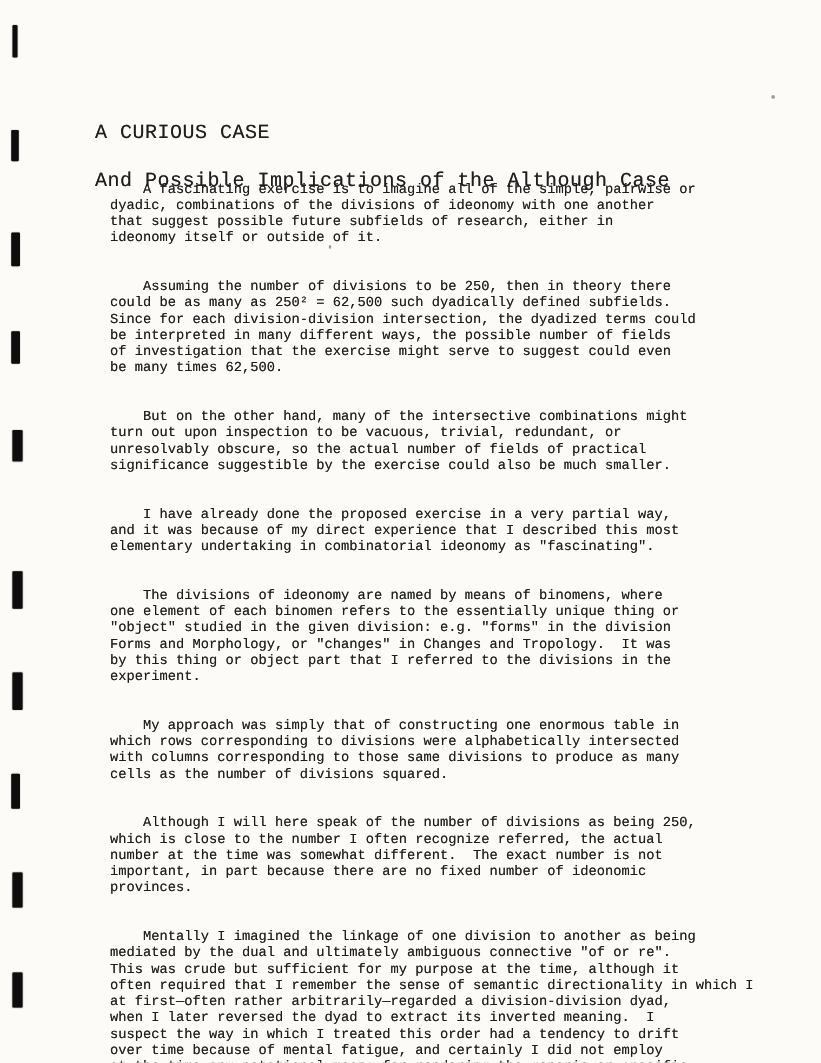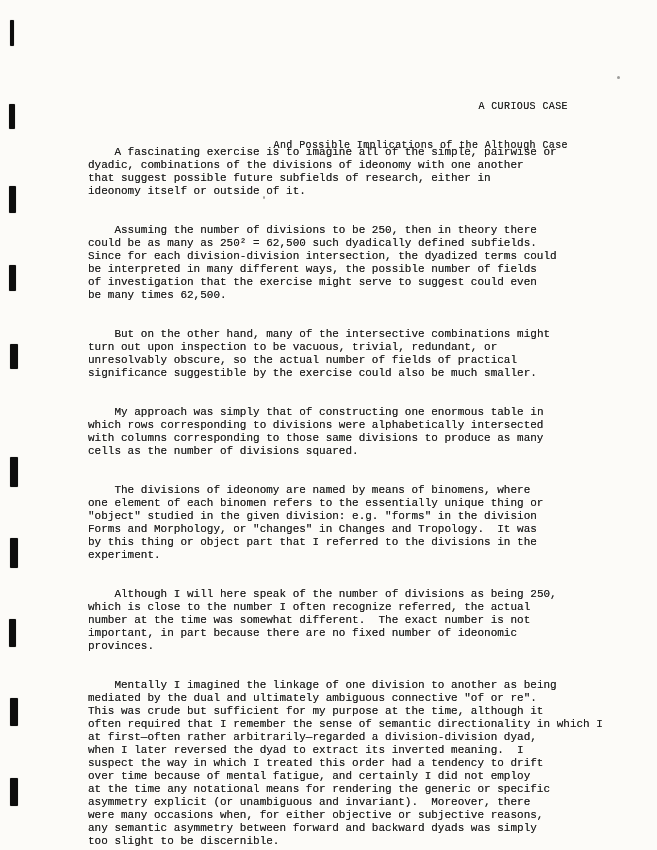--- a/index.html
+++ b/index.html
@@ -14,25 +14,25 @@
     background: #fcfbf8;
     font-family: "Liberation Mono", "DejaVu Sans Mono", monospace;
     color: #1e1e1e;
   }
   .page {
     position: absolute;
     inset: 0;
   }
   .title-block {
     position: absolute;
-    left: 104px;
+    left: 76px;
     top: 74px;
     width: 464px;
-    text-align: right;
-    font-size: 10px;
+    text-align: left;
+    font-size: 16px;
     line-height: 13px;
     letter-spacing: 0.4px;
     white-space: pre;
     text-shadow: 0 0 0.5px rgba(25,25,25,0.65);
   }
   .body-text {
     position: absolute;
     left: 88px;
     top: 120px;
     width: 545px;
@@ -88,30 +88,33 @@
     <div class="para">    Assuming the number of divisions to be 250, then in theory there
 could be as many as 250² = 62,500 such dyadically defined subfields.
 Since for each division-division intersection, the dyadized terms could
 be interpreted in many different ways, the possible number of fields
 of investigation that the exercise might serve to suggest could even
 be many times 62,500.</div>
     <div class="para">    But on the other hand, many of the intersective combinations might
 turn out upon inspection to be vacuous, trivial, redundant, or
 unresolvably obscure, so the actual number of fields of practical
 significance suggestible by the exercise could also be much smaller.</div>
-    <div class="para">    My approach was simply that of constructing one enormous table in
-which rows corresponding to divisions were alphabetically intersected
-with columns corresponding to those same divisions to produce as many
-cells as the number of divisions squared.</div>
+    <div class="para">    I have already done the proposed exercise in a very partial way,
+and it was because of my direct experience that I described this most
+elementary undertaking in combinatorial ideonomy as "fascinating".</div>
     <div class="para">    The divisions of ideonomy are named by means of binomens, where
 one element of each binomen refers to the essentially unique thing or
 "object" studied in the given division: e.g. "forms" in the division
 Forms and Morphology, or "changes" in Changes and Tropology.  It was
 by this thing or object part that I referred to the divisions in the
 experiment.</div>
+    <div class="para">    My approach was simply that of constructing one enormous table in
+which rows corresponding to divisions were alphabetically intersected
+with columns corresponding to those same divisions to produce as many
+cells as the number of divisions squared.</div>
     <div class="para">    Although I will here speak of the number of divisions as being 250,
 which is close to the number I often recognize referred, the actual
 number at the time was somewhat different.  The exact number is not
 important, in part because there are no fixed number of ideonomic
 provinces.</div>
     <div class="para">    Mentally I imagined the linkage of one division to another as being
 mediated by the dual and ultimately ambiguous connective "of or re".
 This was crude but sufficient for my purpose at the time, although it
 often required that I remember the sense of semantic directionality in which I
 at first—often rather arbitrarily—regarded a division-division dyad,

